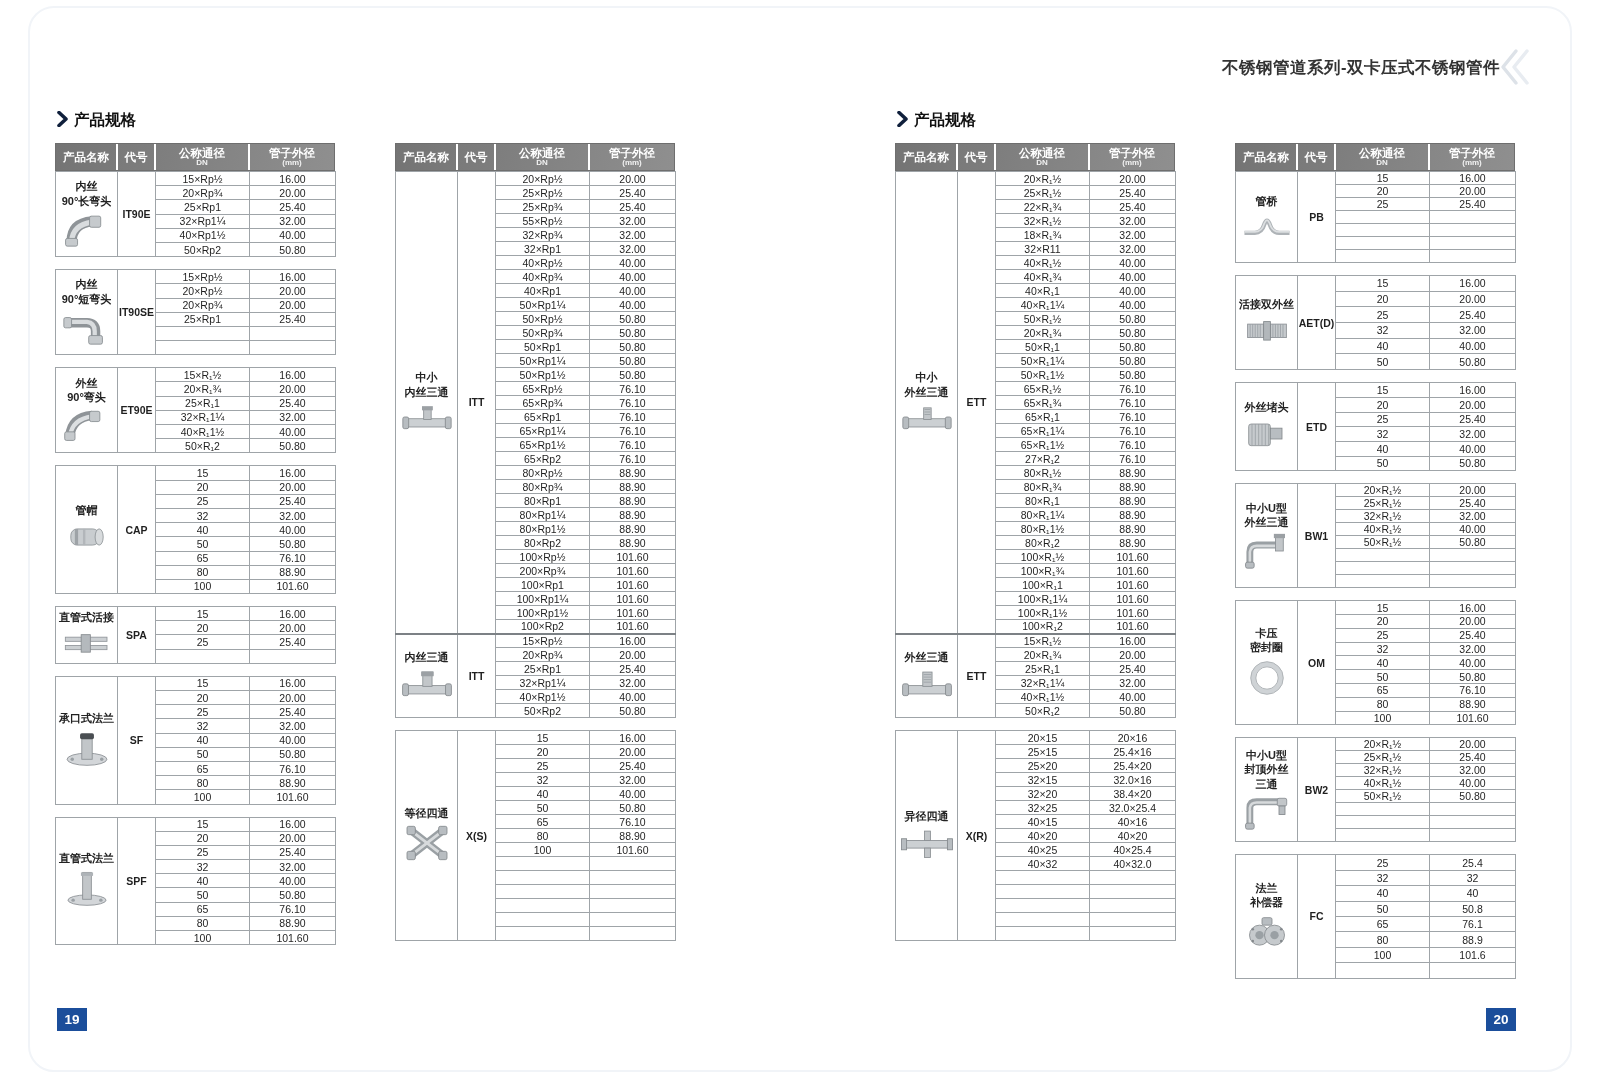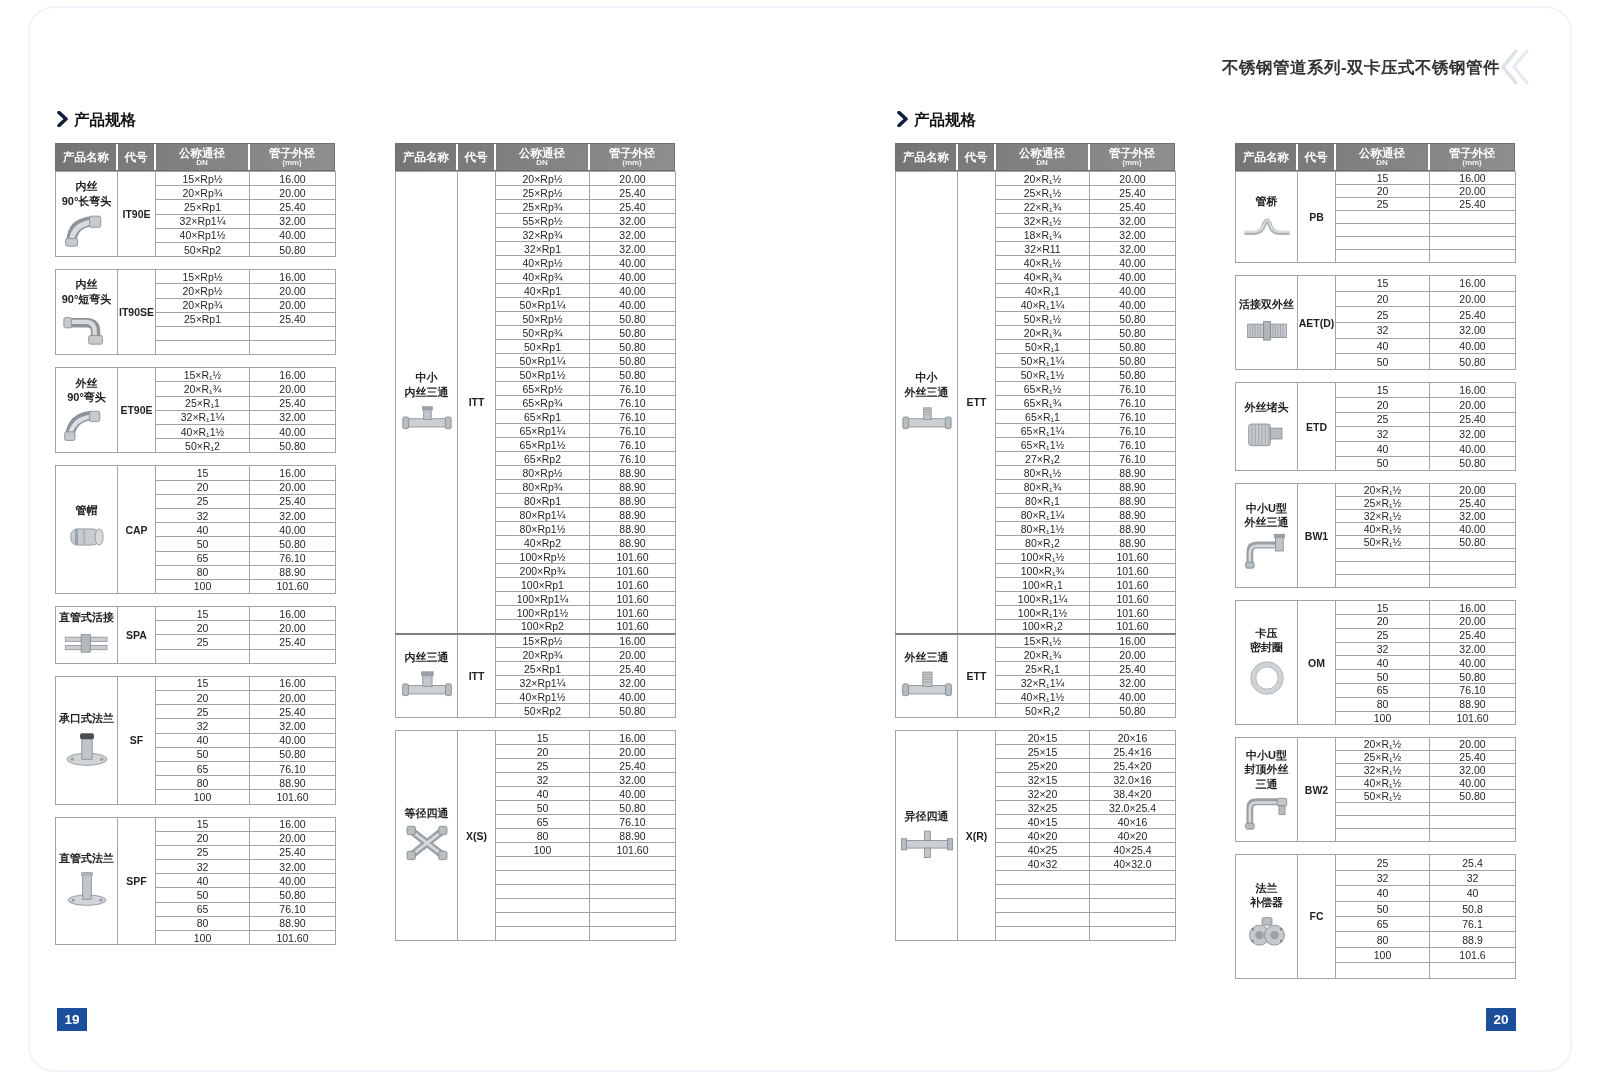--- a/index.html
+++ b/index.html
@@ -549,21 +549,21 @@
           </tr>
           <tr style="height:14.0px">
             <td class="dn">80×Rp1¼</td>
             <td class="od">88.90</td>
           </tr>
           <tr style="height:14.0px">
             <td class="dn">80×Rp1½</td>
             <td class="od">88.90</td>
           </tr>
           <tr style="height:14.0px">
-            <td class="dn">40×Rp2</td>
+            <td class="dn">80×Rp2</td>
             <td class="od">88.90</td>
           </tr>
           <tr style="height:14.0px">
             <td class="dn">100×Rp½</td>
             <td class="od">101.60</td>
           </tr>
           <tr style="height:14.0px">
             <td class="dn">200×Rp¾</td>
             <td class="od">101.60</td>
           </tr>

